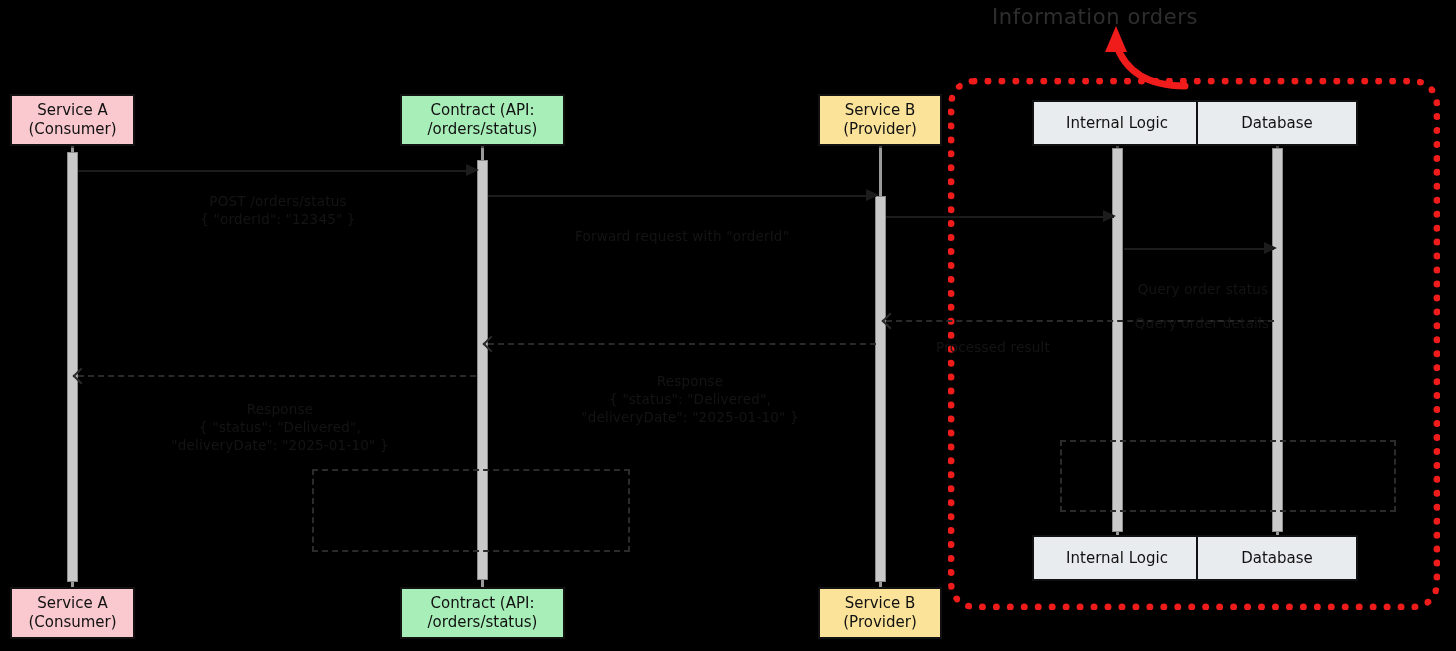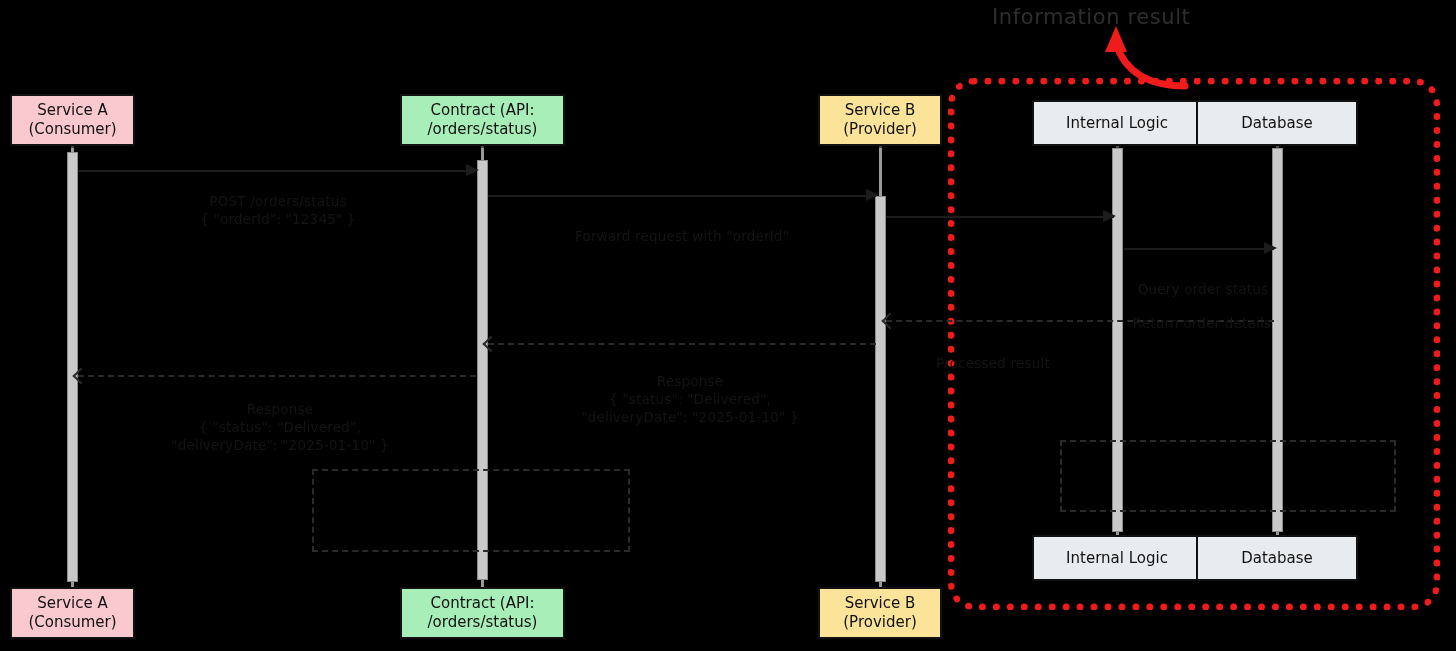--- a/index.html
+++ b/index.html
@@ -47,21 +47,21 @@
 
 <div id="stage">
 
   <div class="redbox" style="left:948px;top:78px;width:492px;height:532px;"></div>
 
   <svg class="redarrow" style="left:1080px;top:22px;width:110px;height:70px;" viewBox="0 0 110 70">
     <path d="M 105 64 C 80 64, 48 58, 36 22" stroke="#f01b1b" stroke-width="7" fill="none" stroke-linecap="round"></path>
     <path d="M 36 4 L 47 30 L 25 30 Z" fill="#f01b1b"></path>
   </svg>
 
-  <div class="redlabel" style="left:992px;top:5px;">Information result</div>
+  <div class="redlabel" style="left:992px;top:5px;">Information orders</div>
 
   <div class="lifeline" style="left:71px;top:145px;height:442px;"></div>
   <div class="lifeline" style="left:481px;top:145px;height:442px;"></div>
   <div class="lifeline" style="left:879px;top:145px;height:442px;"></div>
   <div class="lifeline" style="left:1116px;top:145px;height:390px;"></div>
   <div class="lifeline" style="left:1276px;top:145px;height:390px;"></div>
 
   <div class="activation" style="left:67px;top:152px;height:430px;"></div>
   <div class="activation" style="left:477px;top:160px;height:420px;"></div>
   <div class="activation" style="left:875px;top:196px;height:386px;"></div>
@@ -117,23 +117,23 @@
 
   <div class="arrow" style="left:886px;top:216px;width:228px;"></div>
   <div class="ahead right" style="left:1103px;top:210px;"></div>
 
   <div class="arrow" style="left:1124px;top:248px;width:150px;"></div>
   <div class="ahead right" style="left:1264px;top:242px;"></div>
   <div class="mlabel" style="left:1113px;top:280px;width:180px;">Query order status</div>
 
   <div class="arrow dash" style="left:886px;top:320px;width:388px;"></div>
   <div class="ahead open-left" style="left:884px;top:315px;"></div>
-  <div class="mlabel" style="left:1112px;top:314px;width:180px;">Return order details</div>
+  <div class="mlabel" style="left:1112px;top:314px;width:180px;">Query order details</div>
 
-  <div class="mlabel" style="left:903px;top:354px;width:180px;">Processed result</div>
+  <div class="mlabel" style="left:903px;top:338px;width:180px;">Processed result</div>
 
   <div class="arrow dash" style="left:488px;top:343px;width:388px;"></div>
   <div class="ahead open-left" style="left:485px;top:338px;"></div>
   <div class="mlabel" style="left:545px;top:372px;width:290px;">Response
 { "status": "Delivered",
 "deliveryDate": "2025-01-10" }</div>
 
   <div class="arrow dash" style="left:78px;top:375px;width:398px;"></div>
   <div class="ahead open-left" style="left:75px;top:370px;"></div>
   <div class="mlabel" style="left:135px;top:400px;width:290px;">Response

